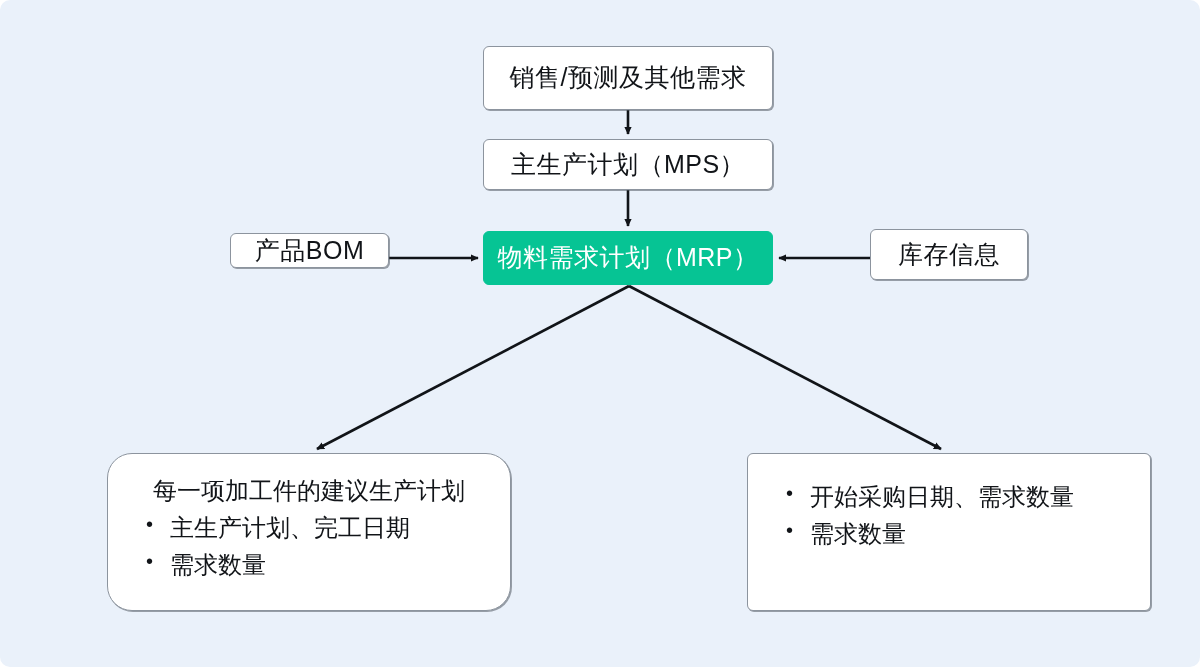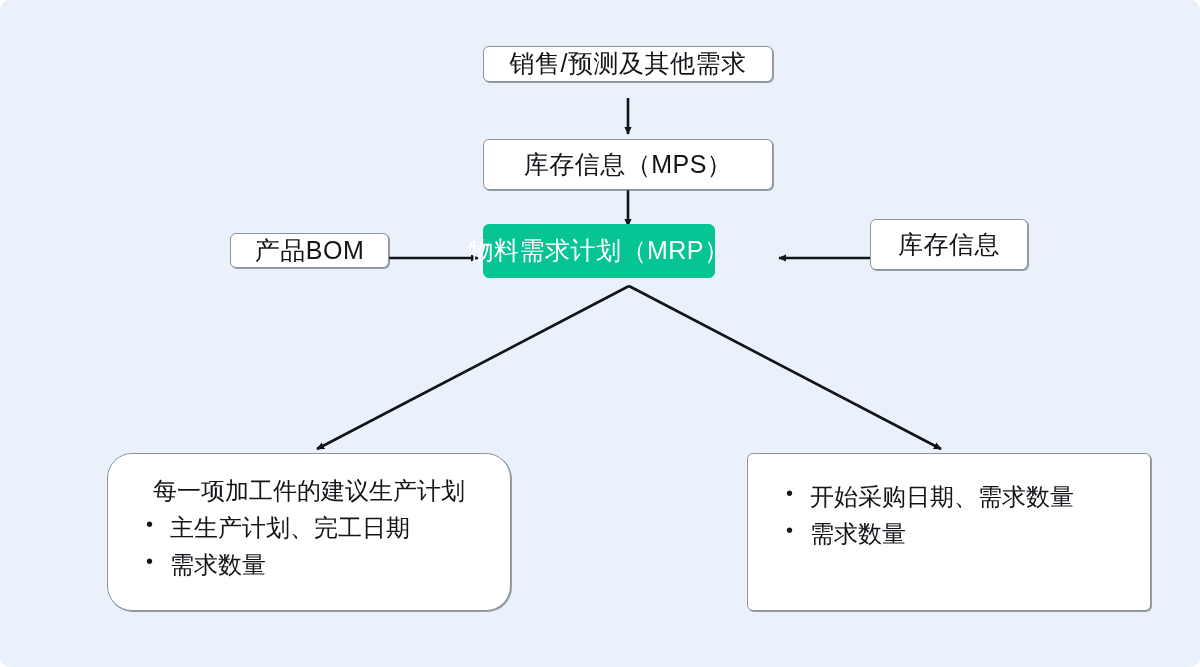--- a/index.html
+++ b/index.html
@@ -44,25 +44,25 @@
     border: 1px solid #06c494;
     color: #ffffff;
   }
   .node-label {
     font-size: 25px;
     line-height: 1.25;
     letter-spacing: 0.5px;
     white-space: nowrap;
   }
   
-  #node-demand   { left: 483px; top: 46px;  width: 290px; height: 36px; }
+  #node-demand   { left: 483px; top: 46px;  width: 290px; height: 64px; }
   #node-mps      { left: 483px; top: 139px; width: 290px; height: 51px; }
-  #node-mrp      { left: 483px; top: 224px; width: 232px; height: 54px; }
+  #node-mrp      { left: 483px; top: 231px; width: 290px; height: 54px; }
   #node-bom      { left: 230px; top: 233px; width: 159px; height: 35px; }
-  #node-stock    { left: 870px; top: 219px; width: 158px; height: 51px; }
+  #node-stock    { left: 870px; top: 229px; width: 158px; height: 51px; }
 
   .outcome {
     position: absolute;
     box-sizing: border-box;
     background: #ffffff;
     border: 1px solid #8c949e;
     border-radius: 6px;
     box-shadow: 1px 1px 0 rgba(80,88,96,0.55);
     z-index: 2;
     padding: 22px 18px 18px 18px;
@@ -120,21 +120,21 @@
     <line x1="629" y1="286" x2="317" y2="449" stroke="#111418" stroke-width="2.6" marker-end="url(#arrow)"></line>
 
     <line x1="629" y1="286" x2="941" y2="449" stroke="#111418" stroke-width="2.6" marker-end="url(#arrow)"></line>
   </svg>
 
   <div class="node plain" id="node-demand">
     <span class="node-label">销售/预测及其他需求</span>
   </div>
 
   <div class="node plain" id="node-mps">
-    <span class="node-label">库存信息（MPS）</span>
+    <span class="node-label">主生产计划（MPS）</span>
   </div>
 
   <div class="node accent" id="node-mrp">
     <span class="node-label">物料需求计划（MRP）</span>
   </div>
 
   <div class="node plain" id="node-bom">
     <span class="node-label">产品BOM</span>
   </div>
 

